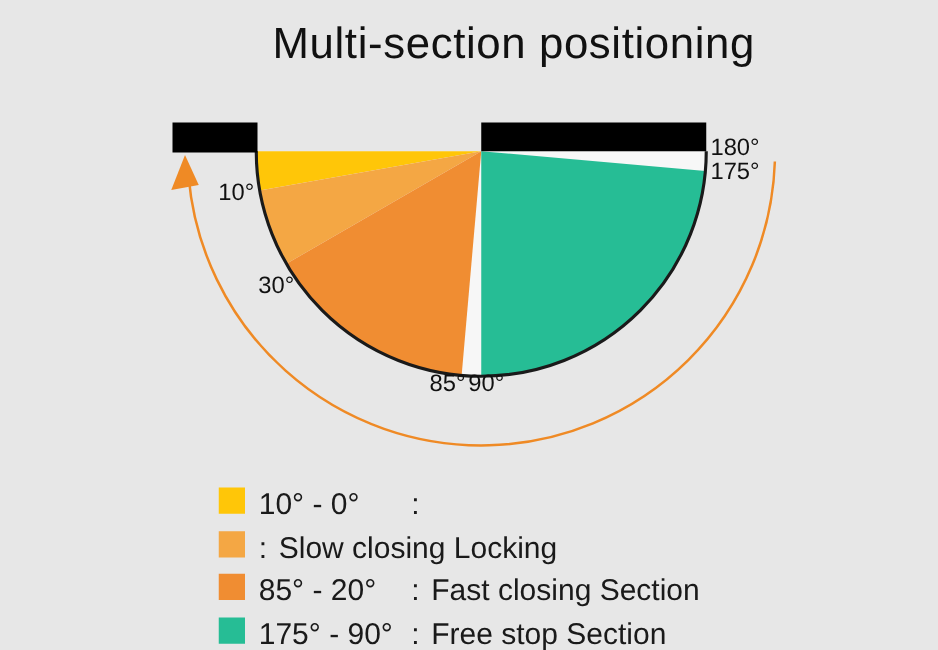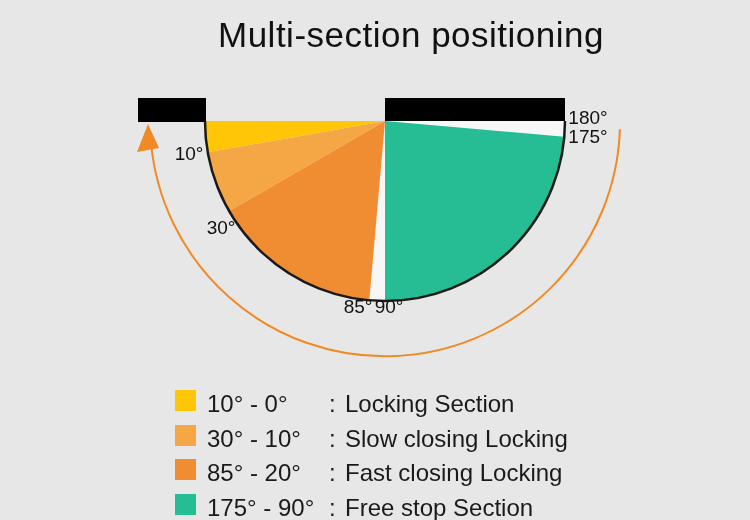--- a/index.html
+++ b/index.html
@@ -42,33 +42,31 @@
     <text x="389" y="313" text-anchor="middle" fill="#111111" font-size="19" font-family="&quot;Liberation Sans&quot;, sans-serif">90°</text>
     <text x="588" y="143" text-anchor="middle" fill="#111111" font-size="19" font-family="&quot;Liberation Sans&quot;, sans-serif">175°</text>
     <text x="588" y="124" text-anchor="middle" fill="#111111" font-size="19" font-family="&quot;Liberation Sans&quot;, sans-serif">180°</text>
   </svg>
 
 <div id="legend">
     <div class="legend-row">
       <span class="swatch" style="background: rgb(255, 198, 8);"></span>
       <span class="range">10° - 0°</span>
       <span class="colon">:</span>
-      <span class="sec-name">Locking Section</span>
     </div>
     <div class="legend-row">
       <span class="swatch" style="background: rgb(244, 167, 68);"></span>
-      <span class="range">30° - 10°</span>
       <span class="colon">:</span>
       <span class="sec-name">Slow closing Locking</span>
     </div>
     <div class="legend-row">
       <span class="swatch" style="background: rgb(240, 141, 50);"></span>
       <span class="range">85° - 20°</span>
       <span class="colon">:</span>
-      <span class="sec-name">Fast closing Locking</span>
+      <span class="sec-name">Fast closing Section</span>
     </div>
     <div class="legend-row">
       <span class="swatch" style="background: rgb(38, 189, 149);"></span>
       <span class="range">175° - 90°</span>
       <span class="colon">:</span>
       <span class="sec-name">Free stop Section</span>
     </div>
   </div>
 
 </body></html>

